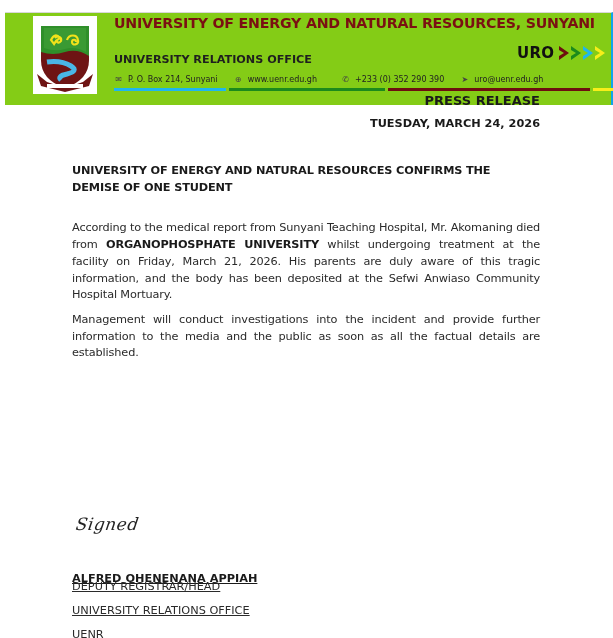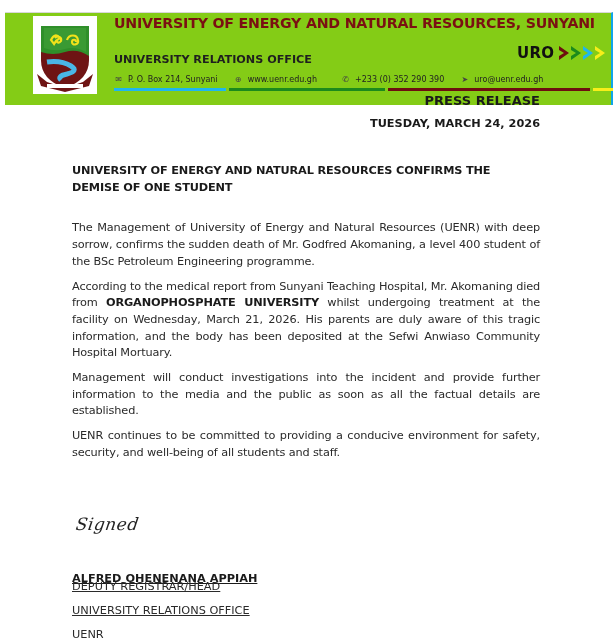--- a/index.html
+++ b/index.html
@@ -125,23 +125,21 @@
         <path d="M2 1 L12 8 L2 15 L2 11 L7 8 L2 5 Z" fill="#f7ee1a"></path>
       </svg>
   </div>
 </div>
 
 <div class="pr-label">PRESS RELEASE</div>
 <div class="pr-date">TUESDAY, MARCH 24, 2026</div>
 
 <div class="body">
   <div class="headline">UNIVERSITY OF ENERGY AND NATURAL RESOURCES CONFIRMS THE DEMISE OF ONE STUDENT</div>
-  <p class="para">The Management of University of Energy and Natural Resources (UENR) with deep sorrow, confirms the sudden death of Mr. Godfred Akomaning, a level 400 student of the BSc Petroleum Engineering programme.</p>
-  <p class="para"><span>According to the medical report from Sunyani Teaching Hospital, Mr. Akomaning died from </span><b>ORGANOPHOSPHATE UNIVERSITY</b><span> whilst undergoing treatment at the facility on Wednesday, March 21, 2026. His parents are duly aware of this tragic information, and the body has been deposited at the Sefwi Anwiaso Community Hospital Mortuary.</span></p>
+  <p class="para"><span>According to the medical report from Sunyani Teaching Hospital, Mr. Akomaning died from </span><b>ORGANOPHOSPHATE UNIVERSITY</b><span> whilst undergoing treatment at the facility on Friday, March 21, 2026. His parents are duly aware of this tragic information, and the body has been deposited at the Sefwi Anwiaso Community Hospital Mortuary.</span></p>
   <p class="para">Management will conduct investigations into the incident and provide further information to the media and the public as soon as all the factual details are established.</p>
-  <p class="para">UENR continues to be committed to providing a conducive environment for safety, security, and well-being of all students and staff.</p>
 </div>
 
 <div class="signed">Signed</div>
 <div class="sig-name">ALFRED OHENENANA APPIAH</div>
 <div class="sig-line" style="top:580px;">DEPUTY REGISTRAR/HEAD</div>
 <div class="sig-line" style="top:604px;">UNIVERSITY RELATIONS OFFICE</div>
 <div class="sig-line" style="top:628px;">UENR</div>
 
 </body></html>

